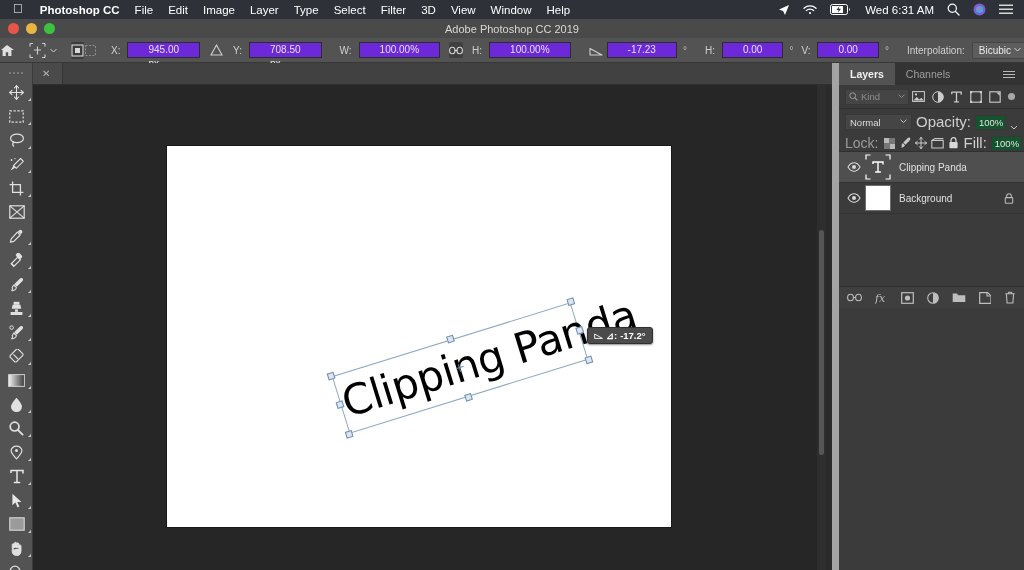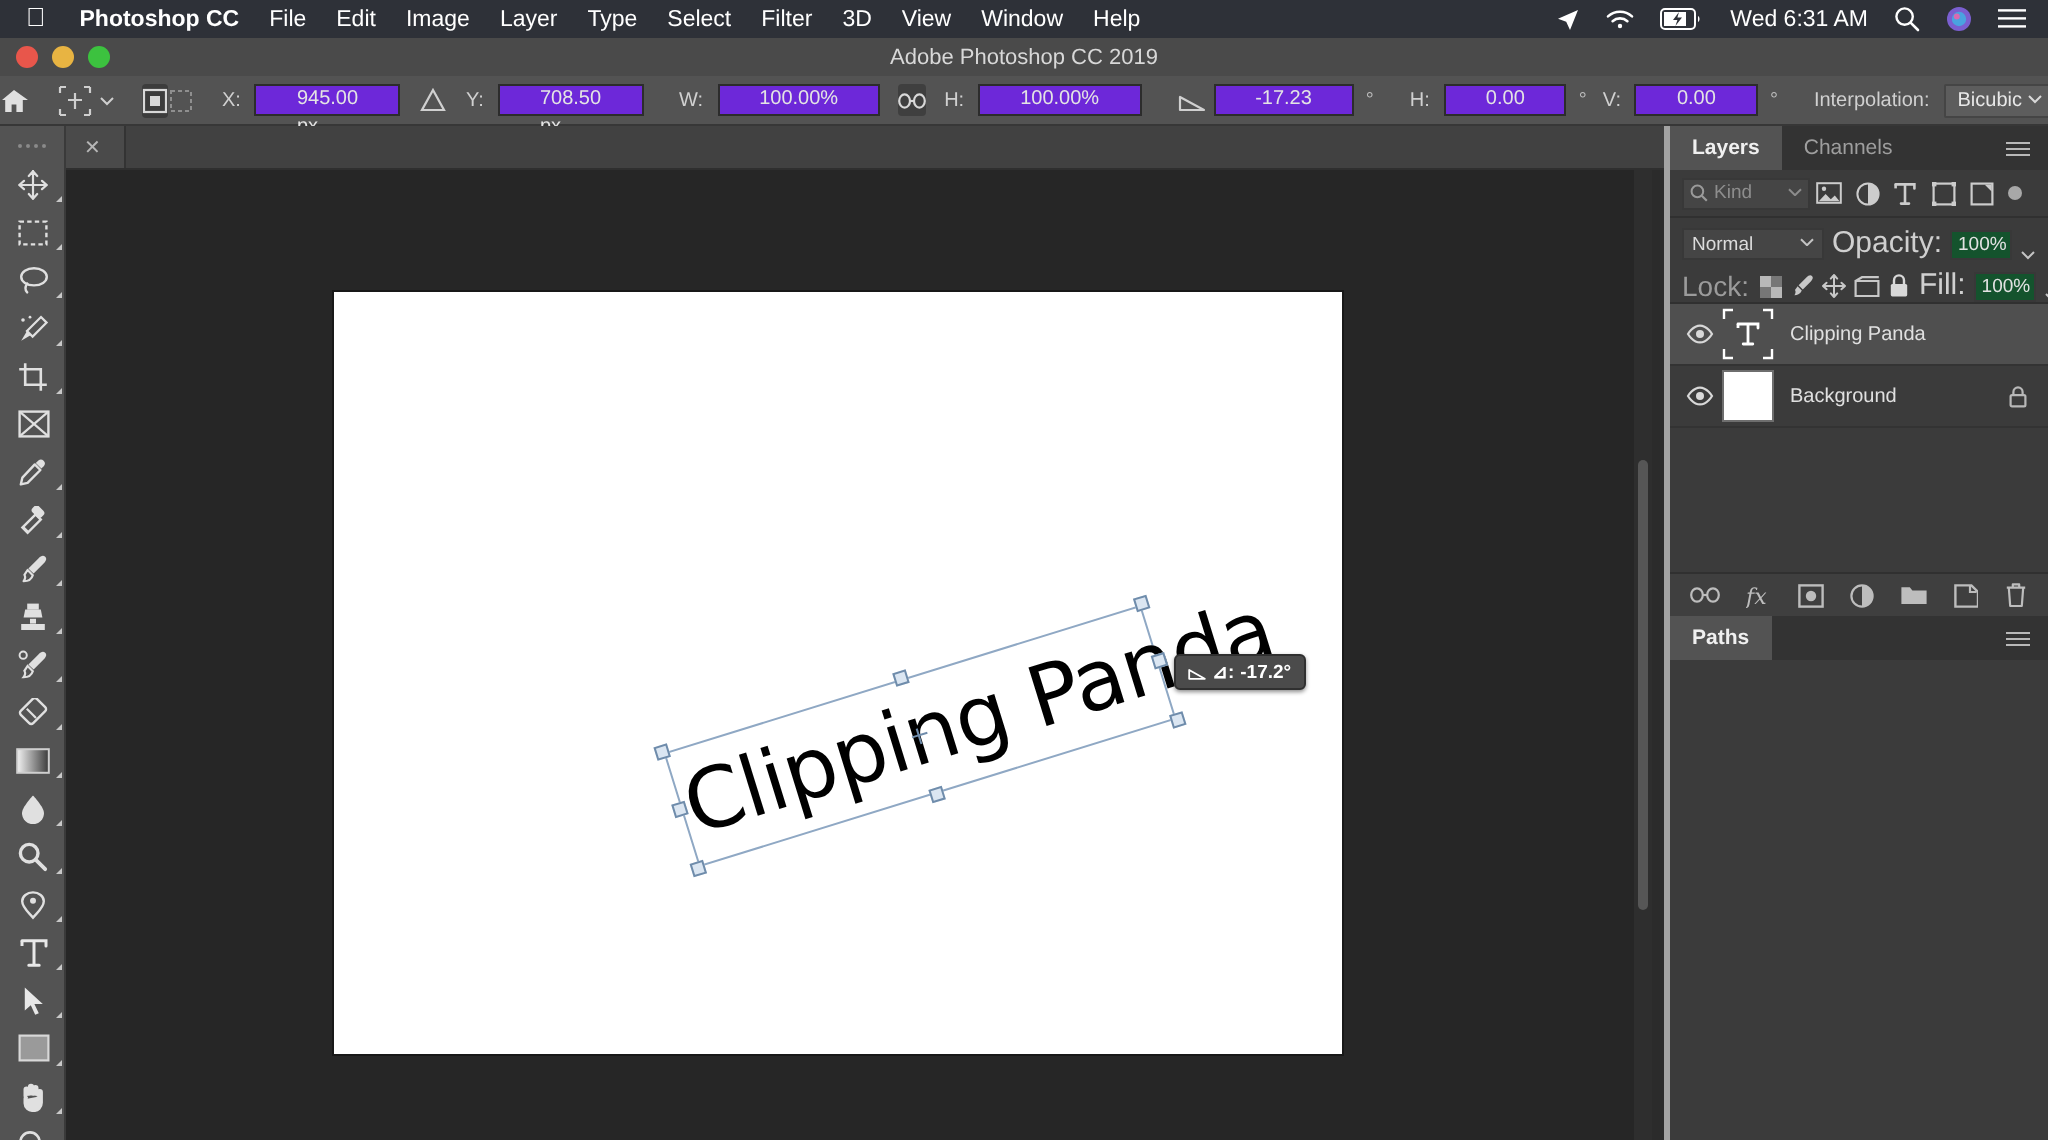--- a/index.html
+++ b/index.html
@@ -153,21 +153,21 @@
     box-shadow: 0 1px 2px rgba(0,0,0,0.45);
   }
 
   
   .vscroll { position: absolute; right: 0; top: 0; width: 9px; bottom: 0; background: #2e2e2e; }
   .vscroll .thumb { position: absolute; left: 2px; top: 145px; width: 5px; height: 225px; background: #565656; border-radius: 3px; }
 
   
   .panels {
     position: absolute; top: 63px; right: 0; width: 192px; bottom: 0;
-    background: #3b3b3b; border-left: 3px solid #a3a3a3;
+    background: #3b3b3b; border-left: 7px solid #a3a3a3;
     font-size: 10px; color: #d2d2d2;
   }
   .panel-tabs { display: flex; align-items: stretch; height: 22px; background: #333333; position: relative; }
   .ptab { padding: 0 11px; display: flex; align-items: center; font-size: 10.5px; color: #9e9e9e; }
   .ptab.active { background: #535353; color: #f0f0f0; font-weight: bold; }
   .pmenu { margin-left: auto; display: flex; align-items: center; padding-right: 9px; }
   .hamb { width: 12px; }
   .hamb i { display: block; height: 1px; background: #b9b9b9; margin: 2px 0; }
 
   .filterrow {
@@ -844,28 +844,15 @@
             <path d="M8 0.7v3.3h3.3" stroke="#bdbdbd" fill="none" stroke-width="1.1"></path>
           </svg>
       </span>
       <span>
         <svg width="12" height="13" viewBox="0 0 12 13">
             <path d="M1.4 2.8h9.2M4.4 2.8V1.2h3.2v1.6M2.4 2.8l.7 9.2h5.8l.7-9.2" stroke="#bdbdbd" fill="none" stroke-width="1.1" stroke-linejoin="round"></path>
           </svg>
       </span>
     </div>
 
-    <div class="pathspanel">
-      <div class="panel-tabs">
-        <div class="ptab active">Paths</div>
-        <div class="pmenu">
-          <span class="hamb">
-              <i></i>
-              <i></i>
-              <i></i>
-            </span>
-        </div>
-      </div>
-      <div class="pathsbody"></div>
-    </div>
   </div>
 
 </div>
 
 </body></html>

